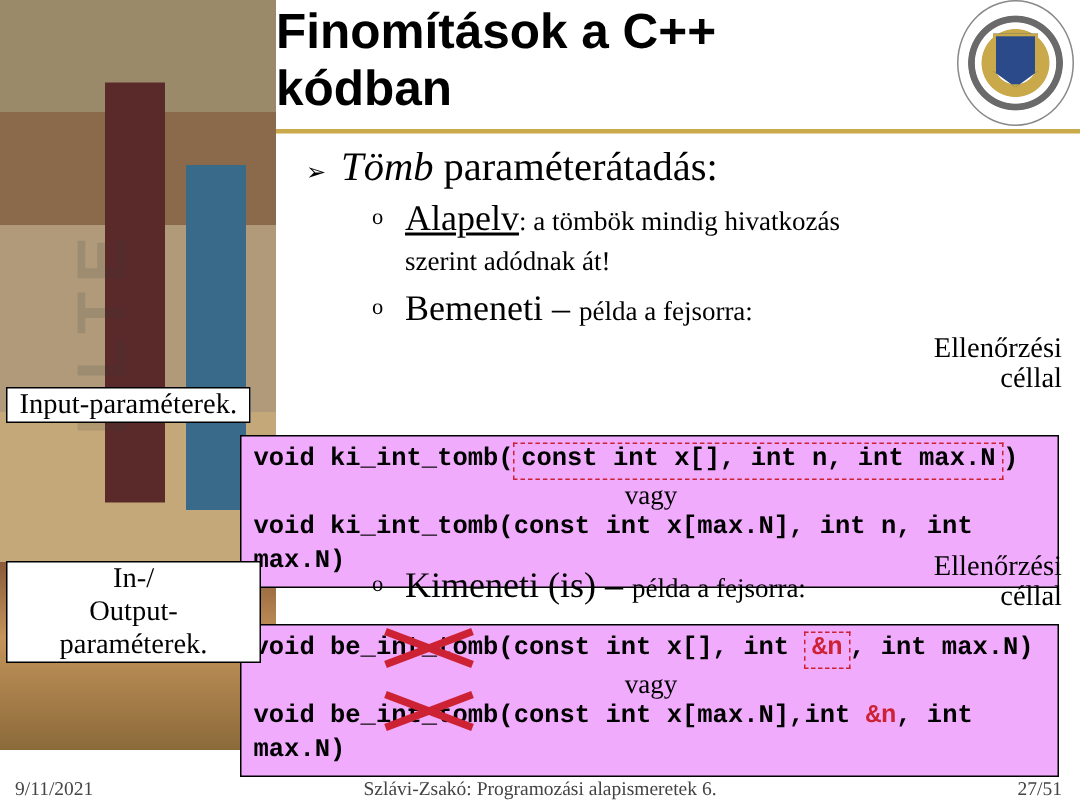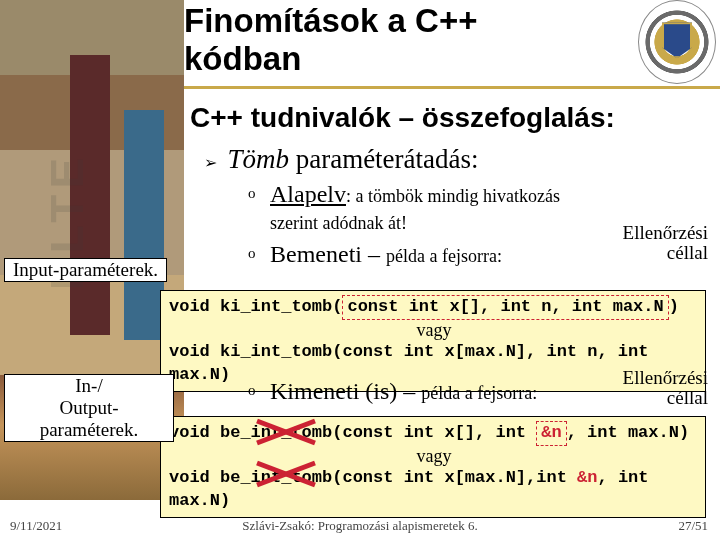--- a/index.html
+++ b/index.html
@@ -32,21 +32,21 @@
 
   .side-box { position:absolute; background:#fff; border:1.6px solid #000; padding:0 8px;
               font:19px "Times New Roman"; text-align:center; z-index:5; }
   .sb1 { left:4px; top:258px; }
   .sb2 { left:4px; top:374px; width:170px; }
 
   .ellen { position:absolute; right:12px; font:19px "Times New Roman"; color:#000; text-align:right; line-height:1.05; z-index:6; }
   .e1 { top:223px; }
   .e2 { top:368px; }
 
-  .codebox { position:absolute; left:160px; right:14px; border:1.4px solid #000; background:#fef9c3;
+  .codebox { position:absolute; left:160px; right:14px; border:1.4px solid #000; background:#f0abfc;
              font:bold 17px "Courier New",monospace; color:#000; padding:4px 6px 4px 8px; z-index:3; line-height:1.35; }
   .cb1 { top:290px; }
   .cb2 { top:416px; }
   .vagy { font:18px "Times New Roman"; text-align:center; font-weight:normal; }
   .dash-box { display:inline-block; border:1.4px dashed #c23; padding:0 4px; }
   .red { color:#c23; }
   .strike-wrap { display:inline-block; position:relative; }
   .x-big { position:absolute; left:255px; width:62px; height:30px; z-index:7; }
   .x-big svg { width:100%; height:100%; }
   .xb1 { top:417px; }
@@ -67,21 +67,20 @@
 <div class="watermark">ELTE</div>
 
 <div class="title-wrap">
   <div class="title">Finomítások a C++</div>
   <div class="title">kódban</div>
 </div>
 <div class="hr-gold"></div>
 <div class="logo"></div>
 
 <div class="content">
-  <div class="subtitle">C++ tudnivalók – összefoglalás:</div>
 
   <div class="bullet-row">
     <span class="arrow">➢</span>
     <span class="b1">
       <i>Tömb</i><span> paraméterátadás:</span>
     </span>
   </div>
 
   <div class="sub-o">
     <span class="om">o</span>

